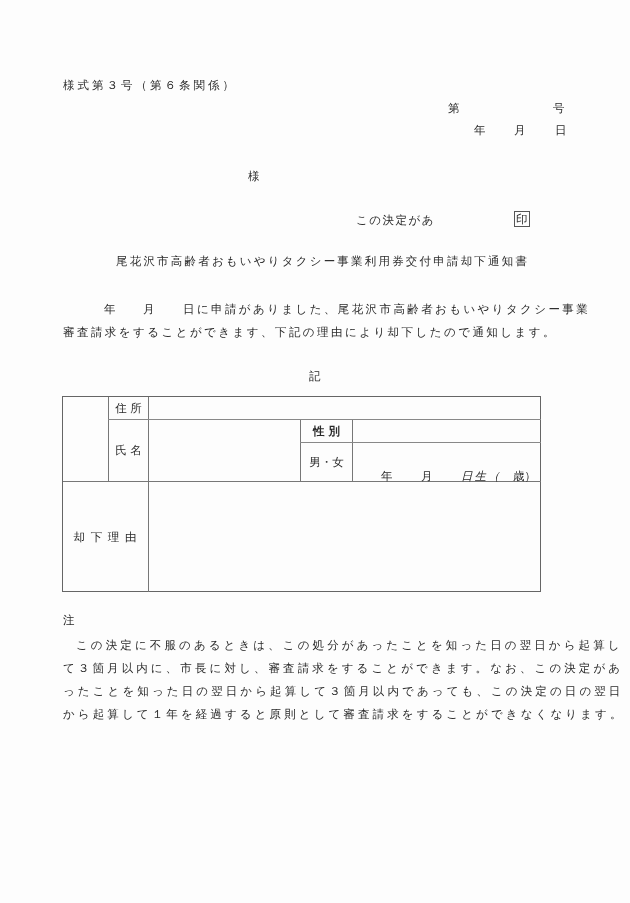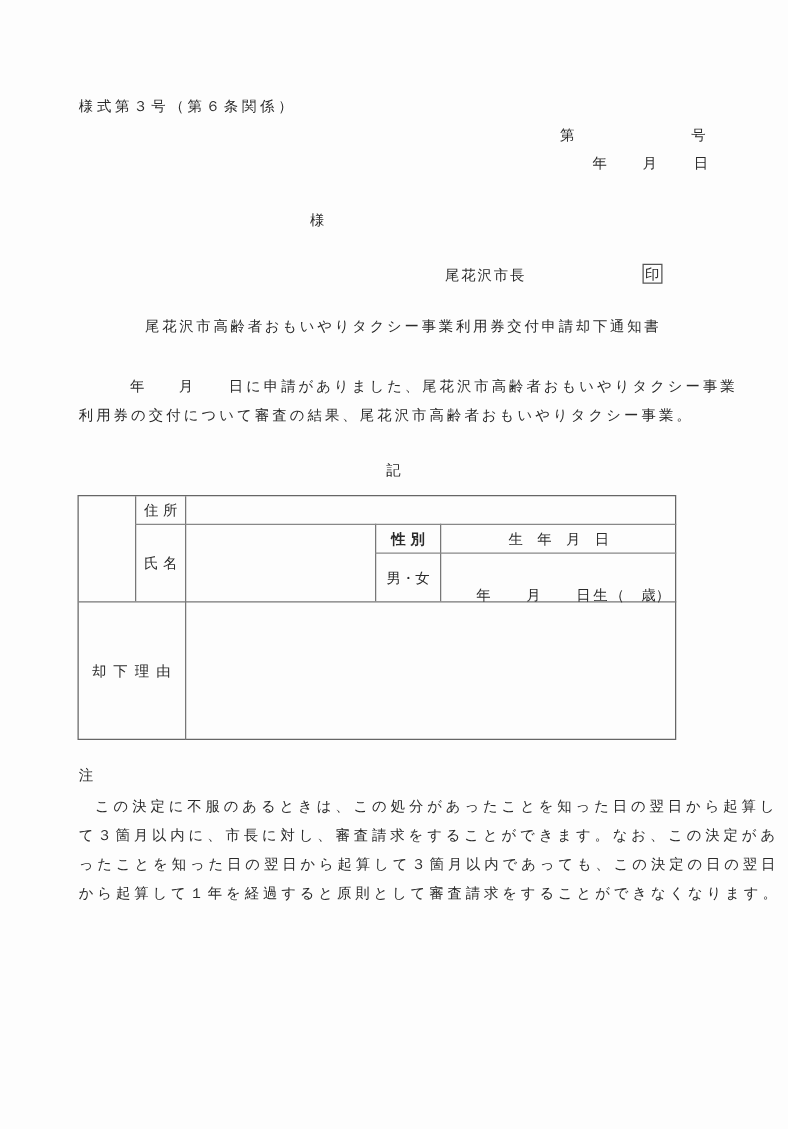--- a/index.html
+++ b/index.html
@@ -21,54 +21,53 @@
 <div class="abs sp" style="left:63px;top:66px;">様式第３号（第６条関係）</div>
 
 <div class="abs" style="left:448px;top:89px;">第</div>
 <div class="abs" style="left:553px;top:89px;">号</div>
 <div class="abs" style="left:474px;top:111px;">年</div>
 <div class="abs" style="left:514px;top:111px;">月</div>
 <div class="abs" style="left:555px;top:111px;">日</div>
 
 <div class="abs" style="left:248px;top:157px;">様</div>
 
-<div class="abs" style="left:356px;top:201px;letter-spacing:1.5px;">尾花沢市長</div>
+<div class="abs" style="left:356px;top:201px;letter-spacing:1.5px;">この決定があ</div>
 <div class="abs stamp" style="left:514px;top:199px;">印</div>
 
 <div class="abs title" style="left:116px;top:242px;">尾花沢市高齢者おもいやりタクシー事業利用券交付申請却下通知書</div>
 
 <div class="abs" style="left:104px;top:290px;">年</div>
 <div class="abs" style="left:143px;top:290px;">月</div>
 <div class="abs body-line" style="left:183px;top:290px;letter-spacing:2.4px;text-align:center;">日に申請がありました、尾花沢市高齢者おもいやりタクシー事業</div>
-<div class="abs body-line" style="left:63px;top:313px;letter-spacing:2.45px;">利用券の交付について審査の結果、尾花沢市高齢者おもいやりタクシー事業。</div>
+<div class="abs body-line" style="left:63px;top:313px;letter-spacing:2.45px;">審査請求をすることができます、下記の理由により却下したので通知します。</div>
 
 <div class="abs" style="left:309px;top:357px;">記</div>
 
 <div class="tbl">
 
   <div class="vl" style="left:45px;top:0;height:84px;"></div>
   <div class="vl" style="left:85px;top:0;height:195px;"></div>
   <div class="vl" style="left:237px;top:22px;height:62px;"></div>
   <div class="vl" style="left:289px;top:22px;height:62px;"></div>
 
   <div class="hl" style="left:45px;top:22px;width:433px;"></div>
   <div class="hl" style="left:237px;top:45px;width:241px;"></div>
   <div class="hl" style="left:0;top:84px;width:478px;background:#777;"></div>
 
   <div class="cell" style="left:46px;top:0;width:39px;height:22px;">住 所</div>
   <div class="cell" style="left:86px;top:0;width:392px;height:22px;"></div>
   <div class="cell" style="left:46px;top:23px;width:39px;height:61px;">氏 名</div>
   <div class="cell" style="left:86px;top:23px;width:151px;height:61px;"></div>
   <div class="cell" style="left:238px;top:23px;width:51px;height:22px;font-weight:bold;">性 別</div>
   <div class="cell" style="left:238px;top:46px;width:51px;height:38px;">男・女</div>
-  <div class="cell" style="left:290px;top:23px;width:188px;height:22px;">生　年　月　日</div>
 
   <div class="abs" style="left:318px;top:60px;">年</div>
   <div class="abs" style="left:358px;top:60px;">月</div>
-  <div class="abs" style="left:398px;top:60px;letter-spacing:2px;">日生（</div>
+  <div class="abs" style="left:398px;top:60px;letter-spacing:2px;font-style:italic;">日生（</div>
   <div class="abs" style="left:450px;top:60px;">歳）</div>
 
   <div class="cell" style="left:0;top:85px;width:85px;height:110px;letter-spacing:1px;">却 下 理 由</div>
   <div class="cell" style="left:86px;top:85px;width:392px;height:110px;"></div>
 </div>
 
 <div class="abs" style="left:63px;top:601px;">注</div>
 <div class="abs" style="left:76px;top:626px;letter-spacing:3.1px;">この決定に不服のあるときは、この処分があったことを知った日の翌日から起算し</div>
 <div class="abs" style="left:63px;top:649px;letter-spacing:3.1px;">て３箇月以内に、市長に対し、審査請求をすることができます。なお、この決定があ</div>
 <div class="abs" style="left:63px;top:672px;letter-spacing:3.1px;">ったことを知った日の翌日から起算して３箇月以内であっても、この決定の日の翌日</div>

